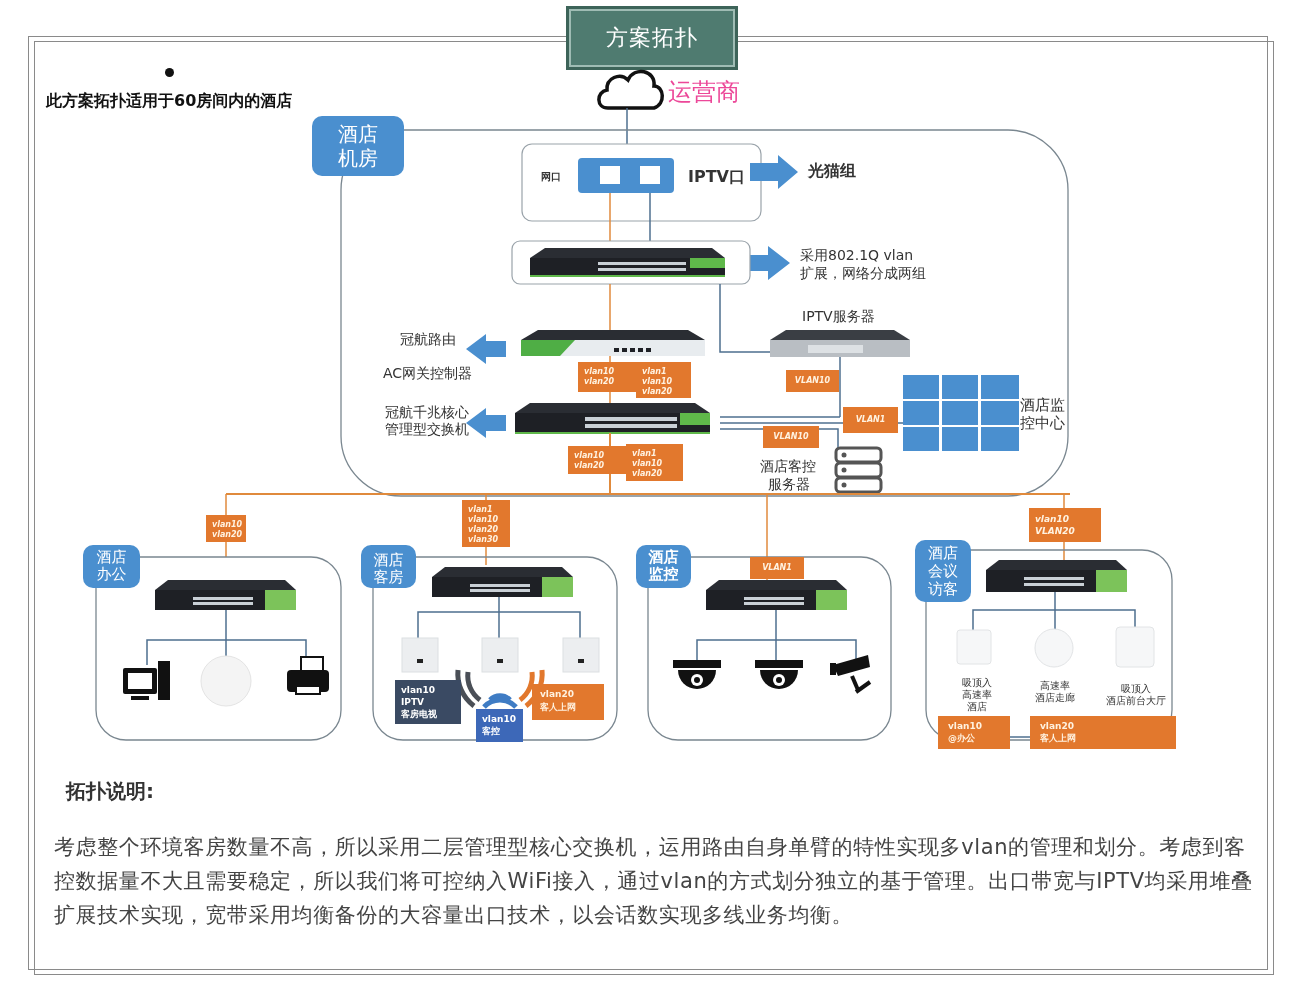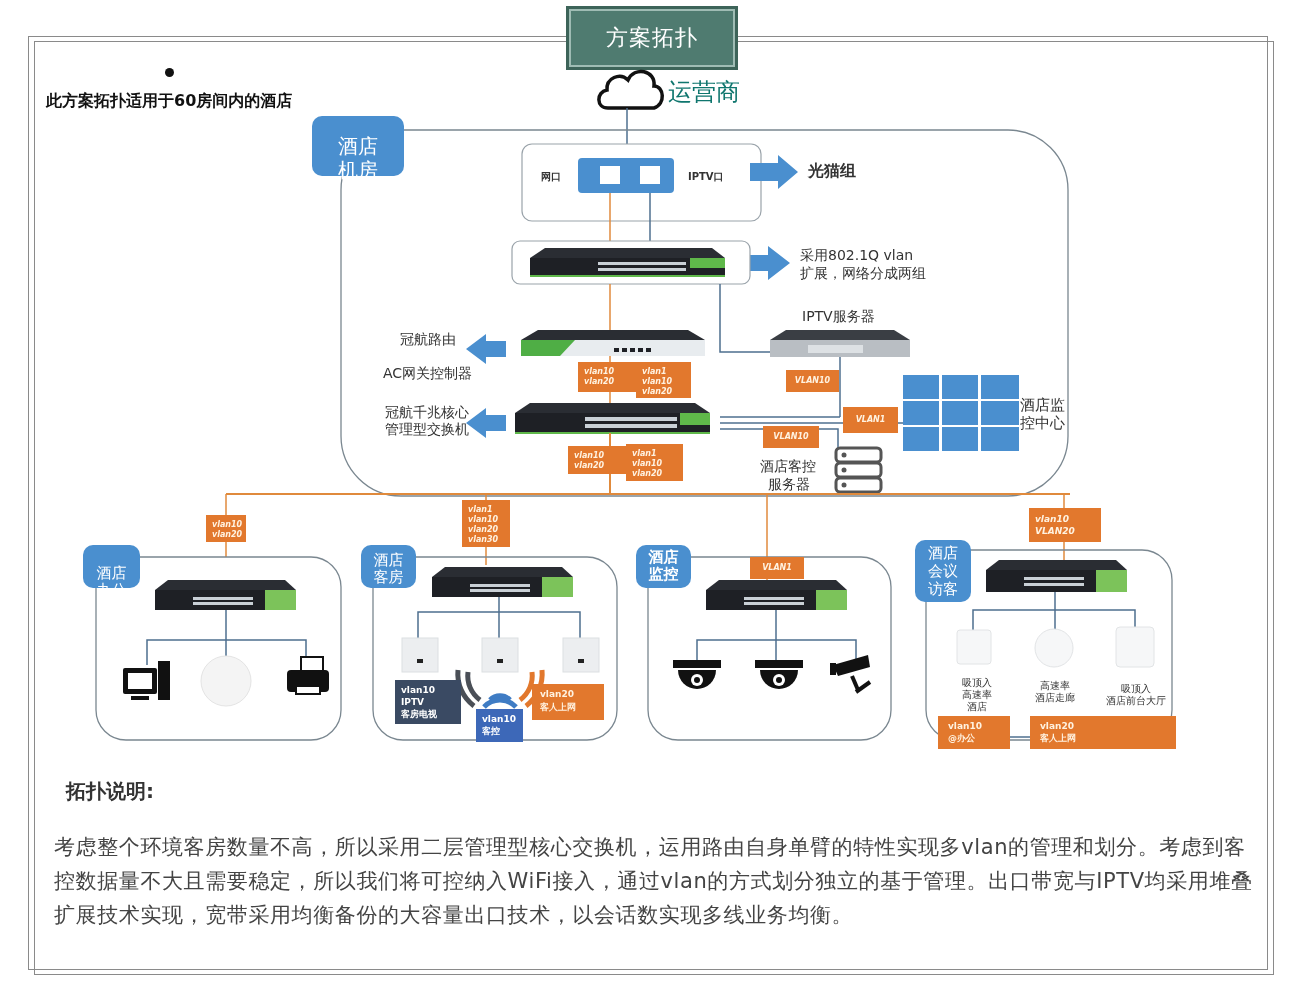--- a/index.html
+++ b/index.html
@@ -3,22 +3,22 @@
 <meta charset="utf-8">
 <style>
   html,body{margin:0;padding:0;background:#fff;}
   body{width:1300px;height:1001px;position:relative;overflow:hidden;font-family:"DejaVu Sans",sans-serif;color:#333;}
   .abs{position:absolute;}
   .frame-outer{left:28px;top:36px;width:1238px;height:932px;border:1.5px solid #8a8a8a;}
   .frame-inner{left:34px;top:41px;width:1238px;height:932px;border:1.5px solid #8a8a8a;}
   .title-box{left:566px;top:6px;width:166px;height:58px;background:#4f7b70;border:3px solid #3d6459;box-shadow:inset 0 0 0 2px #9fbcb4;color:#fff;font-size:22px;display:flex;align-items:center;justify-content:center;letter-spacing:1px;}
   .bullet-line{left:46px;top:68px;font-size:16px;font-weight:bold;color:#111;display:flex;align-items:center;gap:14px;flex-direction:column;}
   .bullet-dot{width:9px;height:9px;border-radius:50%;background:#111;}
-  .isp-label{left:668px;top:76px;font-size:24px;color:#0f766e;}
-  .zone-tag{background:#4a8fcf;color:#fff;border-radius:10px;text-align:center;font-size:17px;line-height:21px;padding:18px 4px;box-sizing:border-box;}
+  .isp-label{left:668px;top:76px;font-size:24px;color:#ec4899;}
+  .zone-tag{background:#4a8fcf;color:#fff;border-radius:10px;text-align:center;font-size:17px;line-height:21px;padding:6px 4px;box-sizing:border-box;}
   .label{font-size:14px;color:#333;line-height:18px;}
   .orange{background:#e2782d;color:#fff2e0;font-size:8px;font-style:italic;font-weight:bold;line-height:10px;padding:5px 6px;box-sizing:border-box;}
   .desc-title{left:54px;top:778px;font-size:20px;font-weight:bold;color:#333;margin-left:12px;}
   .desc-body{left:54px;top:830px;width:1200px;font-size:21px;line-height:34px;color:#444;letter-spacing:0.6px;}
 </style>
 </head>
 <body>
 
 <div class="abs frame-outer"></div>
 <div class="abs frame-inner"></div>
@@ -244,21 +244,21 @@
   <circle cx="1054" cy="648" r="19" fill="#f6f7f8" stroke="#e2e4e6"></circle>
   <rect x="1116" y="627" width="38" height="40" rx="4" fill="#f6f7f8" stroke="#e2e4e6"></rect>
   <line x1="1010" y1="737" x2="1030" y2="737" stroke="#4e6f8f" stroke-width="1.5"></line>
 </svg>
 
 <div class="abs isp-label">运营商</div>
 
 <div class="abs zone-tag" style="left:312px;top:116px;width:92px;height:60px;font-size:20px;line-height:24px;"><span style="display:inline-block;width:44px;">酒店机房</span></div>
 
 <div class="abs label" style="left:541px;top:168px;font-size:10px;font-weight:bold;">网口</div>
-<div class="abs label" style="left:688px;top:168px;font-size:10px;font-weight:bold;">IPTV口</div>
+<div class="abs label" style="left:688px;top:168px;font-size:16px;font-weight:bold;">IPTV口</div>
 <div class="abs label" style="left:808px;top:162px;font-size:16px;font-weight:bold;">光猫组</div>
 
 <div class="abs label" style="left:800px;top:246px;font-size:14px;">采用802.1Q vlan</div>
 <div class="abs label" style="left:800px;top:264px;font-size:14px;">扩展，网络分成两组</div>
 
 <div class="abs label" style="left:400px;top:330px;font-size:14px;">冠航路由</div>
 <div class="abs label" style="left:383px;top:364px;font-size:14px;">AC网关控制器</div>
 
 <div class="abs label" style="left:385px;top:403px;font-size:14px;">冠航千兆核心</div>
 <div class="abs label" style="left:385px;top:420px;font-size:14px;">管理型交换机</div>
@@ -286,21 +286,21 @@
 </div>
 <div class="abs orange" style="left:626px;top:444px;width:57px;height:37px;">
   <div>vlan1</div>
   <div>vlan10</div>
   <div>vlan20</div>
 </div>
 <div class="abs orange" style="left:786px;top:370px;width:53px;height:22px;text-align:center;line-height:12px;">VLAN10</div>
 <div class="abs orange" style="left:843px;top:407px;width:55px;height:26px;text-align:center;line-height:16px;">VLAN1</div>
 <div class="abs orange" style="left:763px;top:426px;width:56px;height:22px;text-align:center;line-height:12px;">VLAN10</div>
 
-<div class="abs zone-tag" style="left:83px;top:545px;width:57px;height:43px;font-size:15px;line-height:17px;padding:20px 4px;"><span style="display:inline-block;width:32px;">酒店办公</span></div>
+<div class="abs zone-tag" style="left:83px;top:545px;width:57px;height:43px;font-size:15px;line-height:17px;padding:4px 4px;"><span style="display:inline-block;width:32px;">酒店办公</span></div>
 <div class="abs zone-tag" style="left:361px;top:545px;width:55px;height:43px;font-size:15px;line-height:17px;padding:7px 4px;"><span style="display:inline-block;width:32px;">酒店客房</span></div>
 <div class="abs zone-tag" style="left:636px;top:545px;width:55px;height:43px;font-size:15px;line-height:17px;padding:4px 4px;font-weight:bold;"><span style="display:inline-block;width:32px;">酒店监控</span></div>
 <div class="abs zone-tag" style="left:915px;top:540px;width:56px;height:62px;font-size:15px;line-height:18px;padding:4px 4px;"><span style="display:inline-block;width:32px;">酒店会议访客</span></div>
 
 <div class="abs orange" style="left:206px;top:515px;width:40px;height:27px;">
   <div>vlan10</div>
   <div>vlan20</div>
 </div>
 <div class="abs orange" style="left:462px;top:500px;width:48px;height:47px;">
   <div>vlan1</div>

